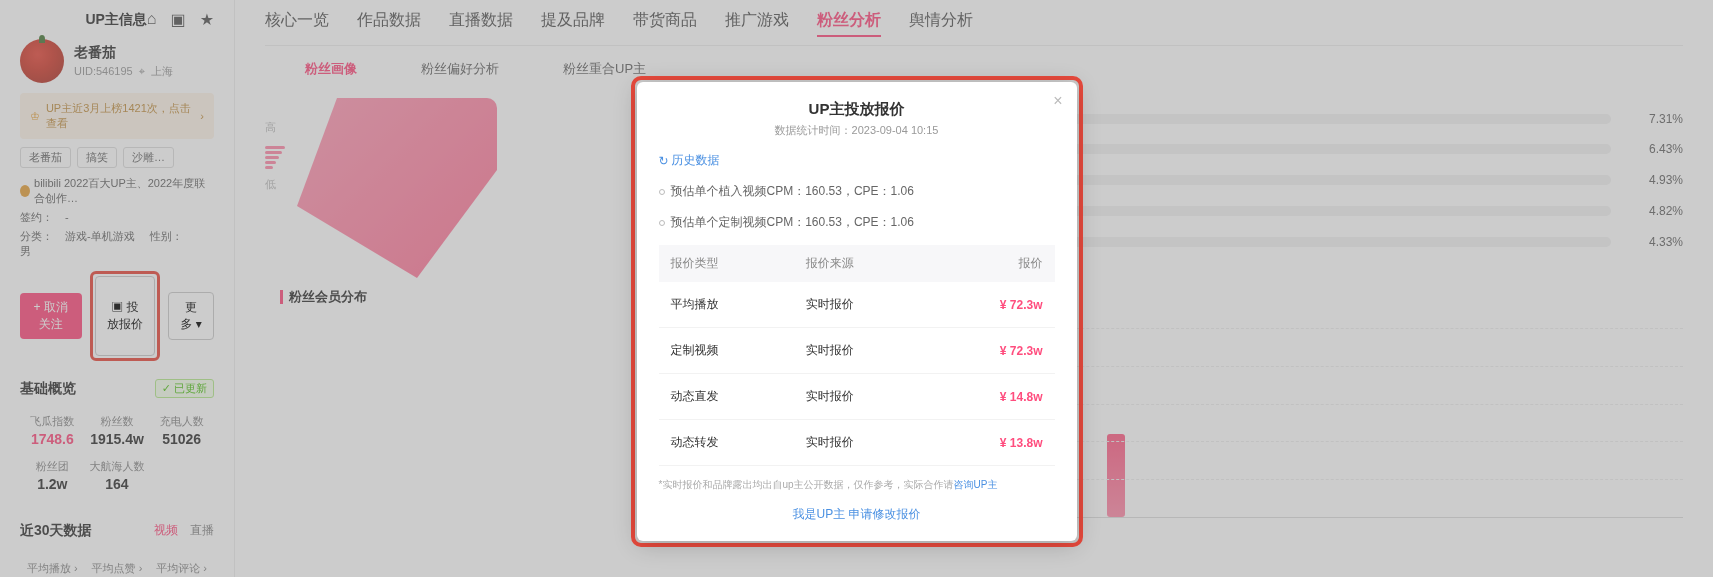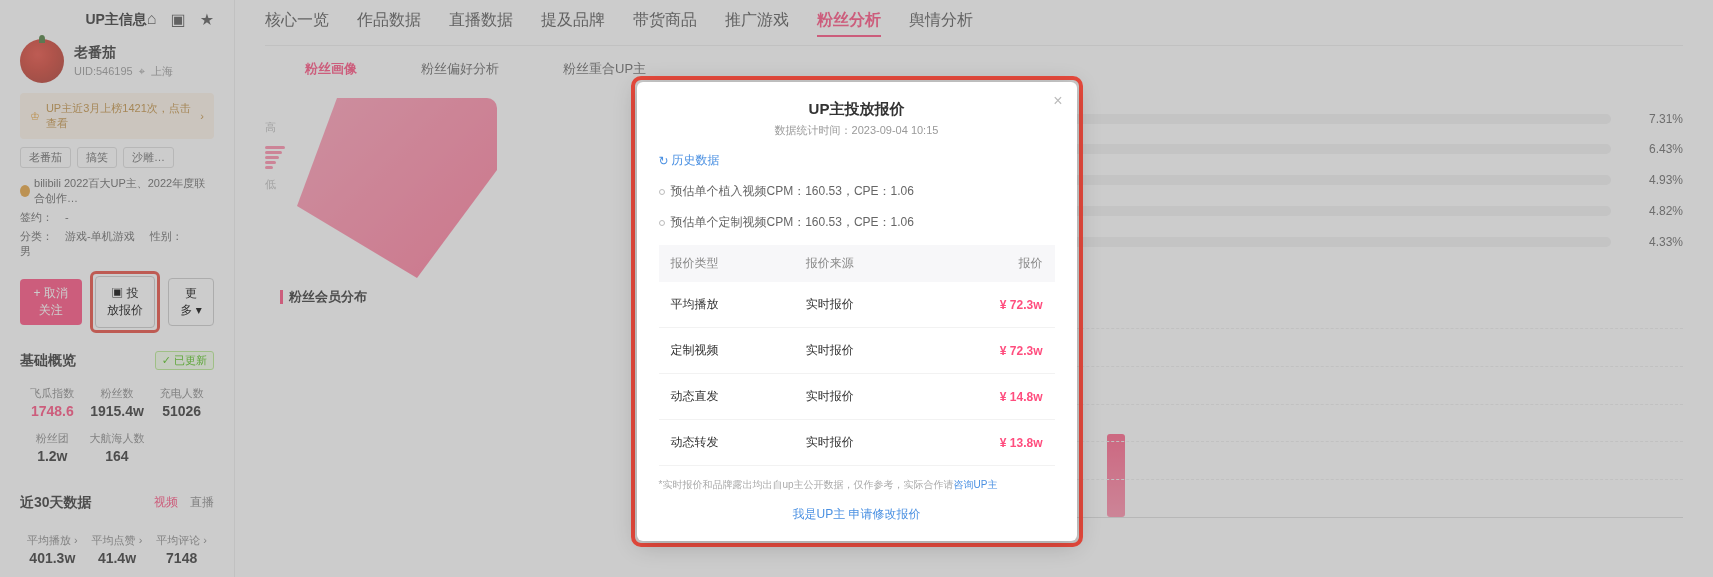--- a/index.html
+++ b/index.html
@@ -27,21 +27,21 @@
     .tag-row { display:flex; gap:6px; margin:8px 0; }
     .tag { border:1px solid #ddd; padding:2px 8px; font-size:11px; border-radius:3px; color:#666; }
     
     .desc-row { font-size: 11px; color:#666; margin:4px 0; display:flex; align-items:center; gap:4px;}
     .desc-row .orange-dot{ width:12px; height:12px; background:#e6a23c; border-radius:50%; display:inline-block;}
     .meta-line { font-size:11px; color:#666; margin:4px 0; }
     .meta-line span { margin-right: 12px; }
     
     .action-row { display:flex; gap:8px; margin-top:12px; align-items:center; }
     .btn-pink { background:#ff4d7e; color:#fff; border:none; padding:6px 10px; font-size:12px; border-radius:4px; cursor:pointer; }
-    .btn-outline { background:#fff; border:1px solid #ccc; padding:8px 10px; font-size:12px; border-radius:4px; cursor:pointer; }
+    .btn-outline { background:#fff; border:1px solid #ccc; padding:22px 10px; font-size:12px; border-radius:4px; cursor:pointer; }
     .highlight-box { border:3px solid #e84a3d; border-radius:6px; padding:2px; }
     .btn-more { background:#fff; border:1px solid #ccc; padding:6px 10px; font-size:12px; border-radius:4px; cursor:pointer; }
     
     .section-title-row { display:flex; justify-content:space-between; align-items:center; margin-top:18px; margin-bottom:10px; }
     .section-title { font-weight:600; font-size:14px;}
     .updated-badge { color:#52c41a; font-size:11px; border:1px solid #b7eb8f; background:#f6ffed; padding:1px 6px; border-radius:3px;}
     
     .stats-grid { display:flex; flex-wrap:wrap; }
     .stat-cell { width:33.33%; text-align:center; padding:6px 0; }
     .stat-cell .lbl { font-size:11px; color:#888; }

